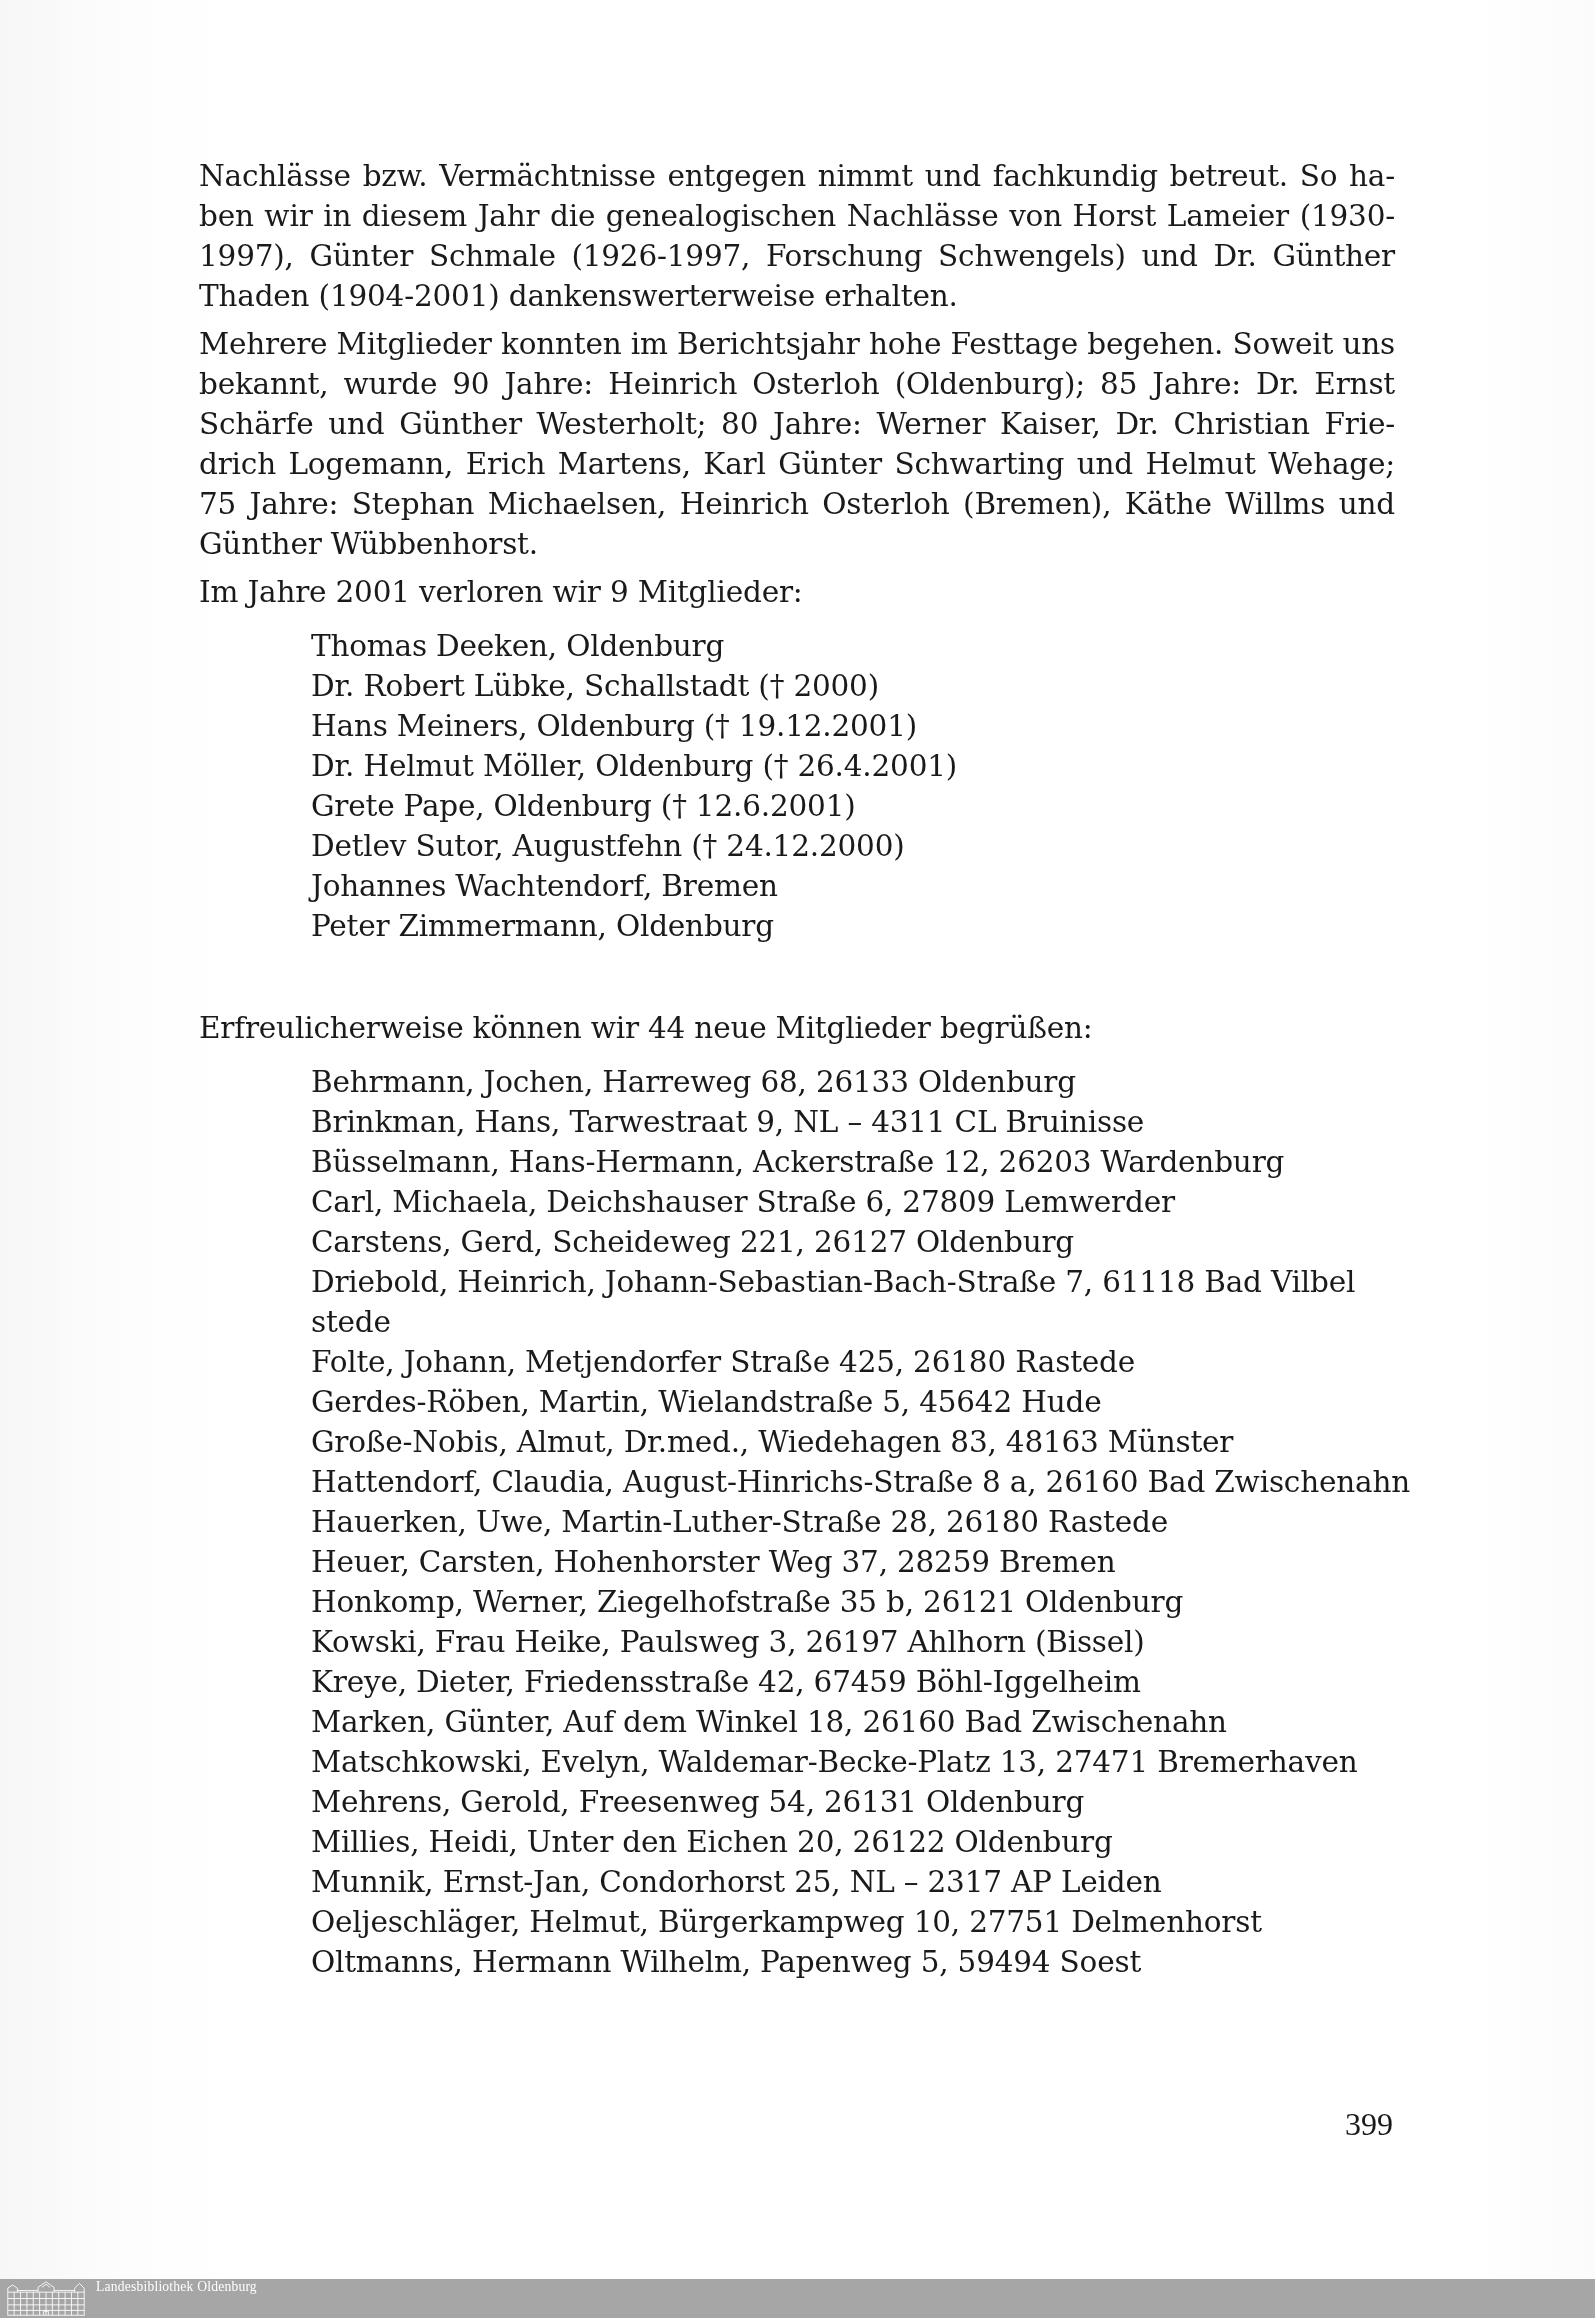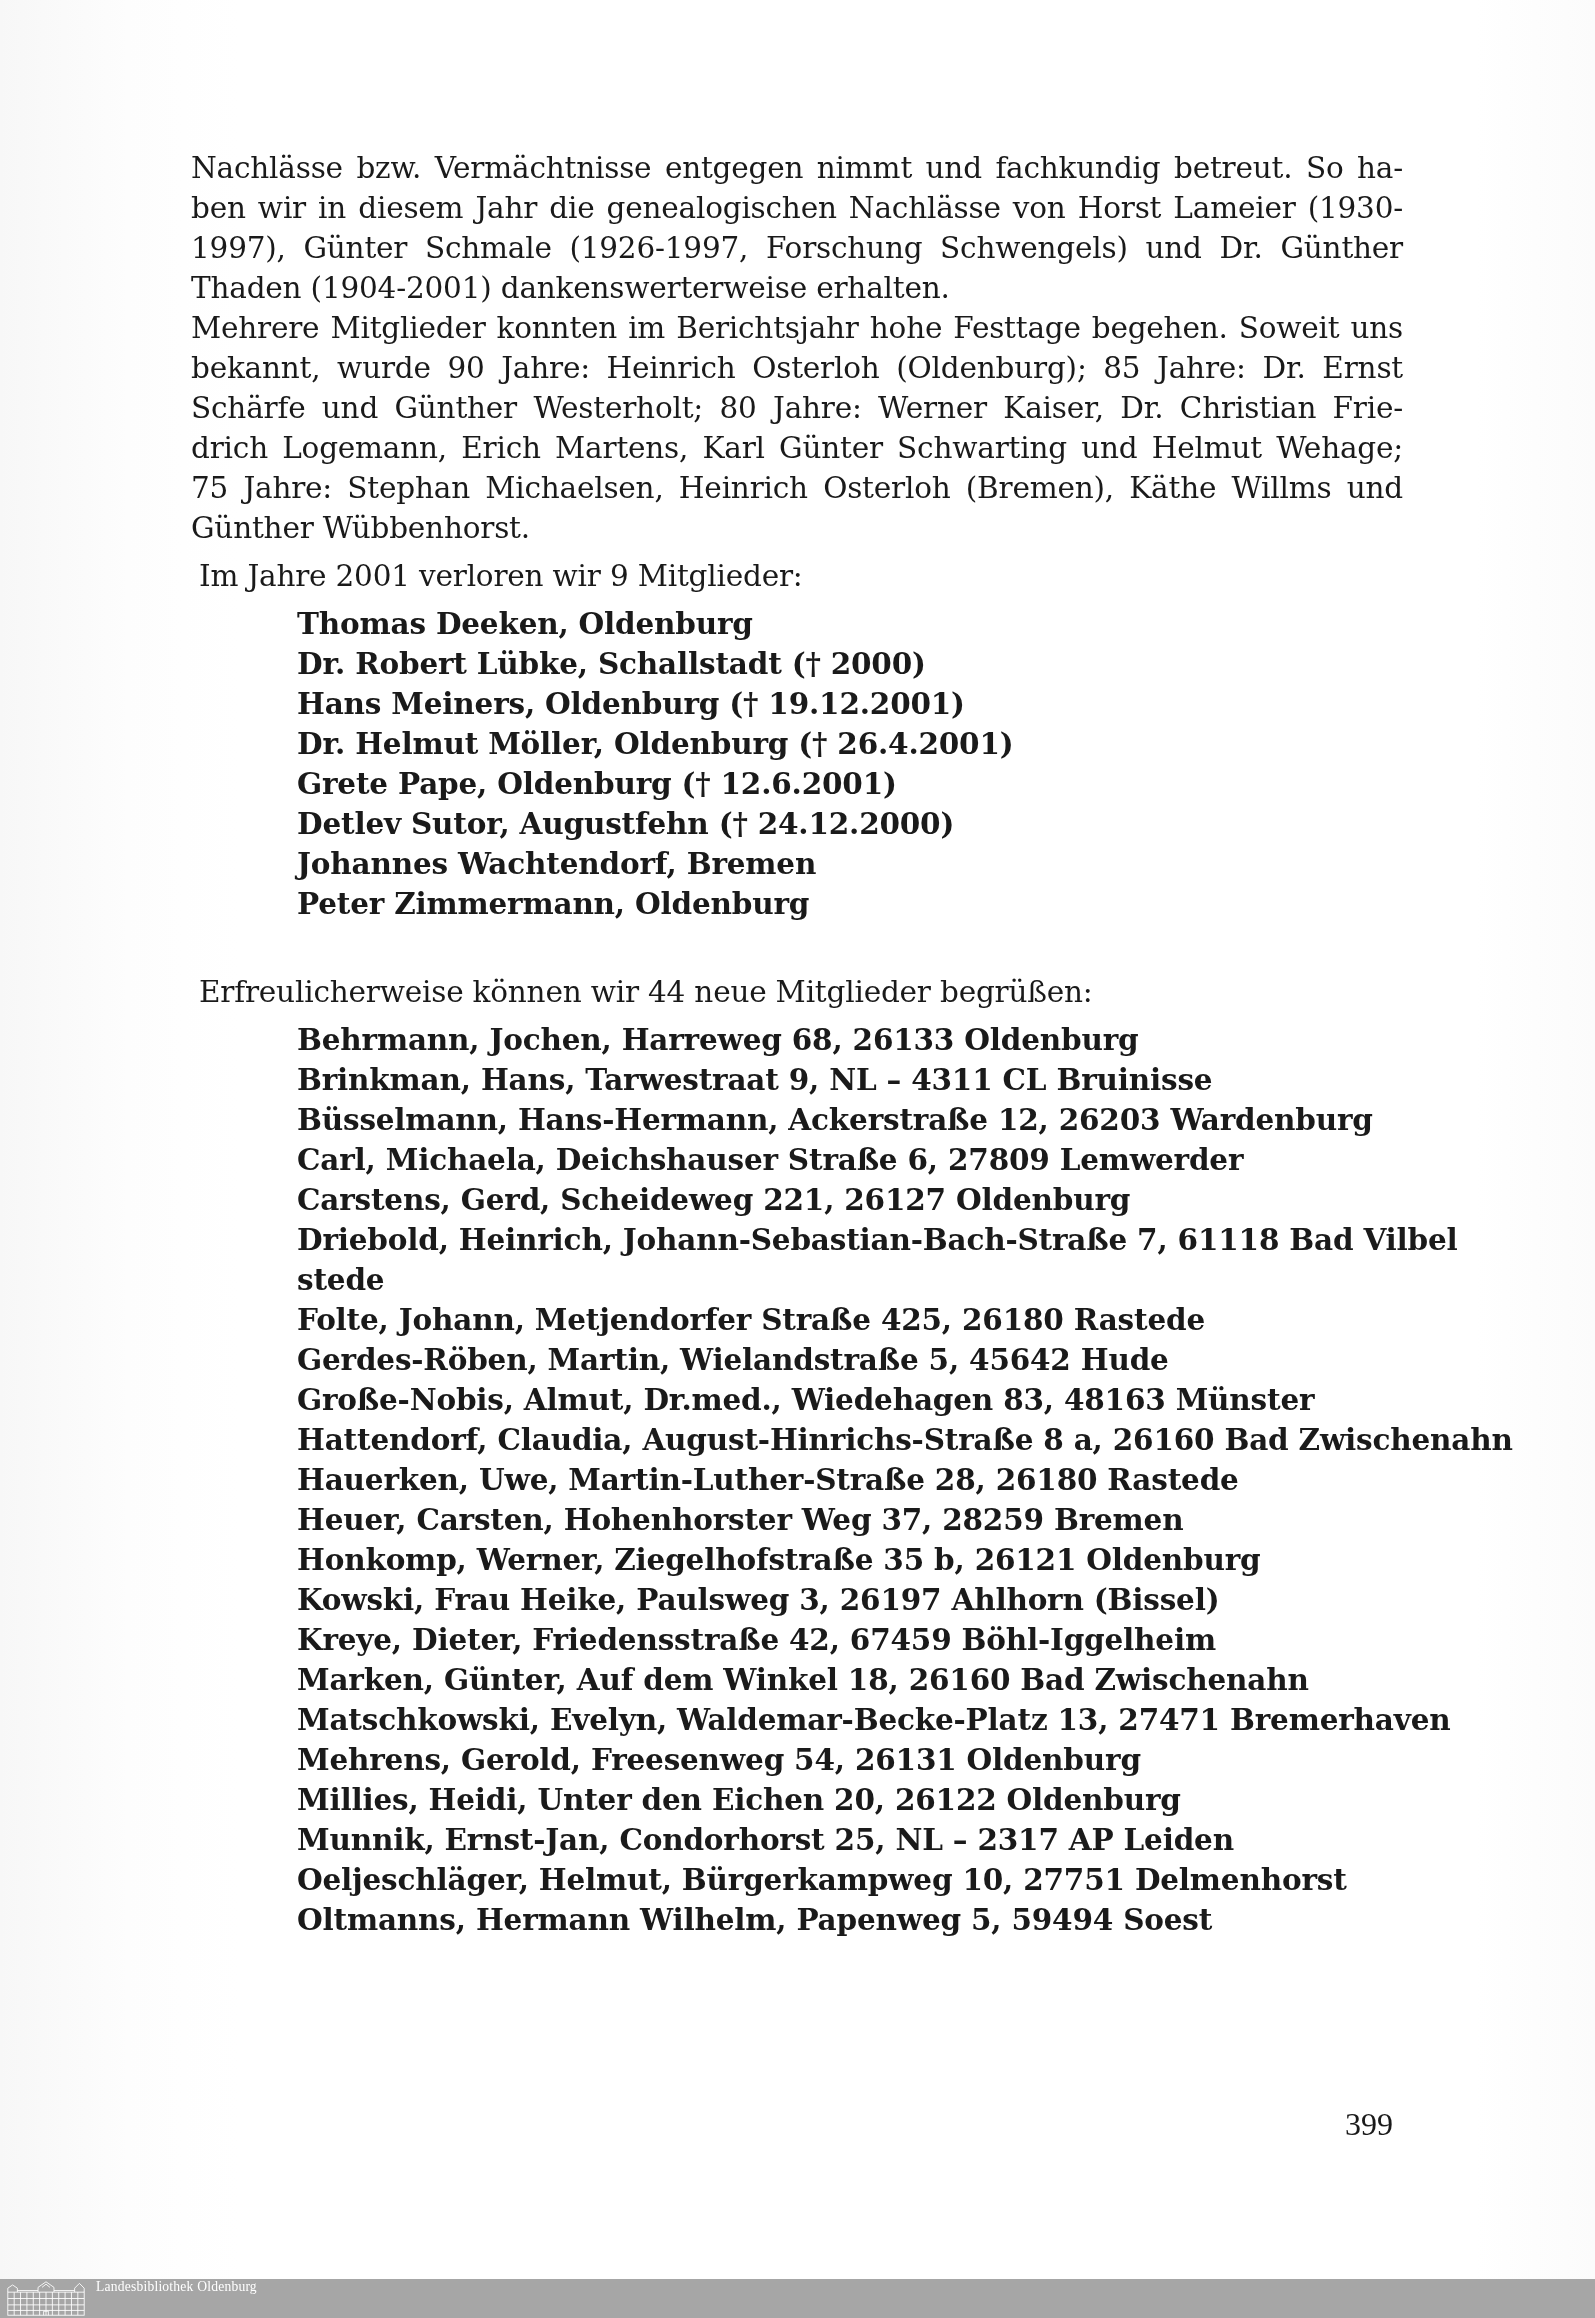--- a/index.html
+++ b/index.html
@@ -25,38 +25,37 @@
     .text-block {
       position: absolute;
       left: 191px;
       top: 148px;
       width: 1212px;
       font-size: 29.5px;
       line-height: 40px;
       letter-spacing: -0.2px;
     }
     .para {
-      margin: 0;
+      margin: 8px;
       text-align: justify;
       text-align-last: left;
     }
     .line {
       display: block;
       white-space: nowrap;
     }
     .line.just {
       text-align: justify;
       text-align-last: justify;
       white-space: normal;
     }
     .indent-list {
-      margin: 0;
+      margin: 14px;
       padding: 0 0 0 106px;
       list-style: none;
-      font-weight: bold;
     }
     .indent-list li {
       margin: 0;
       padding: 0;
       white-space: nowrap;
     }
     .spacer {
       height: 40px;
     }
     .intro {

